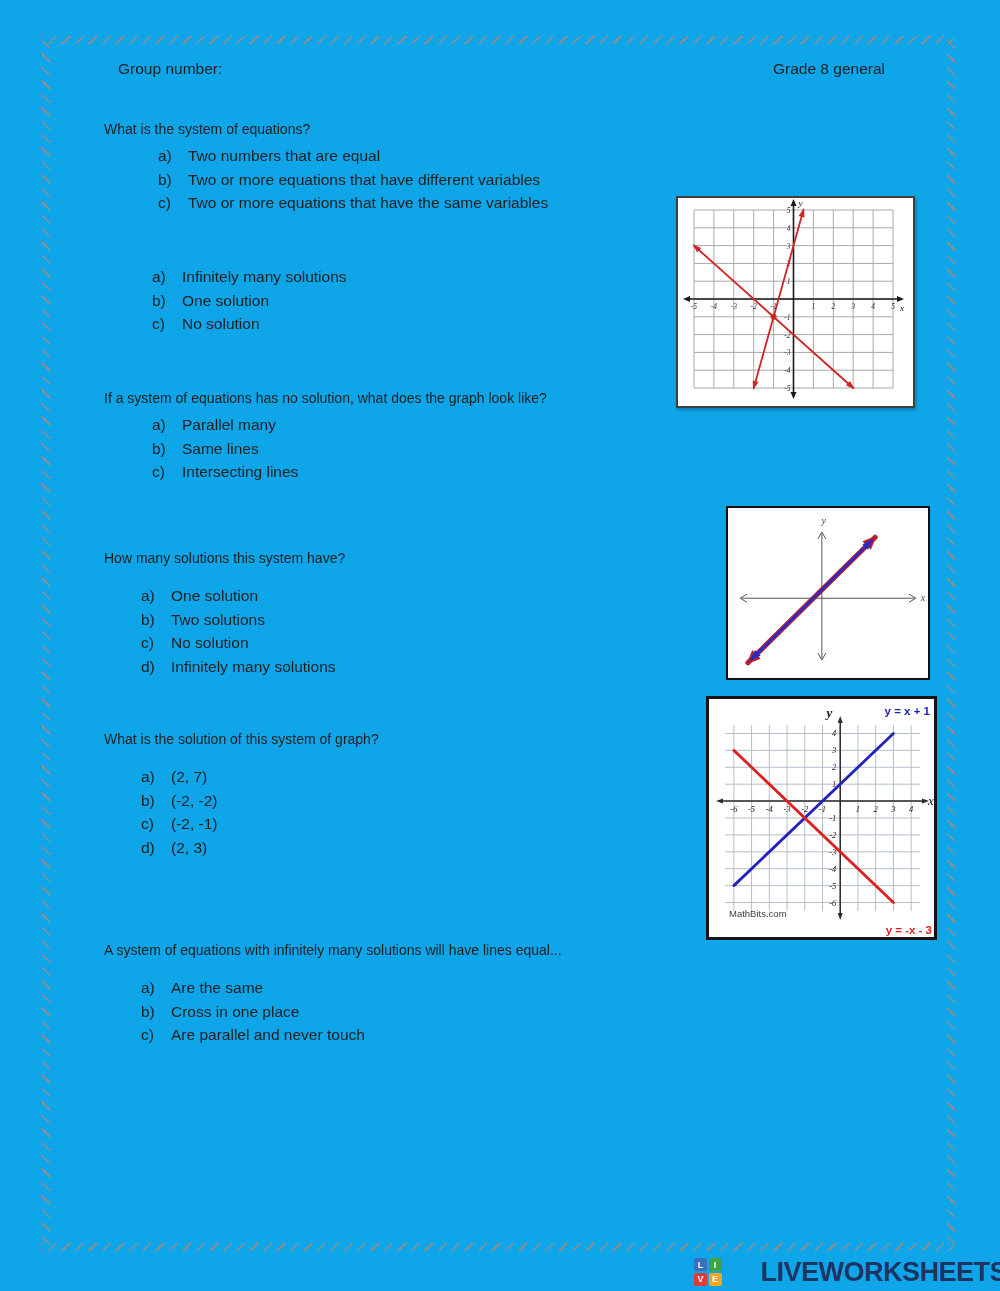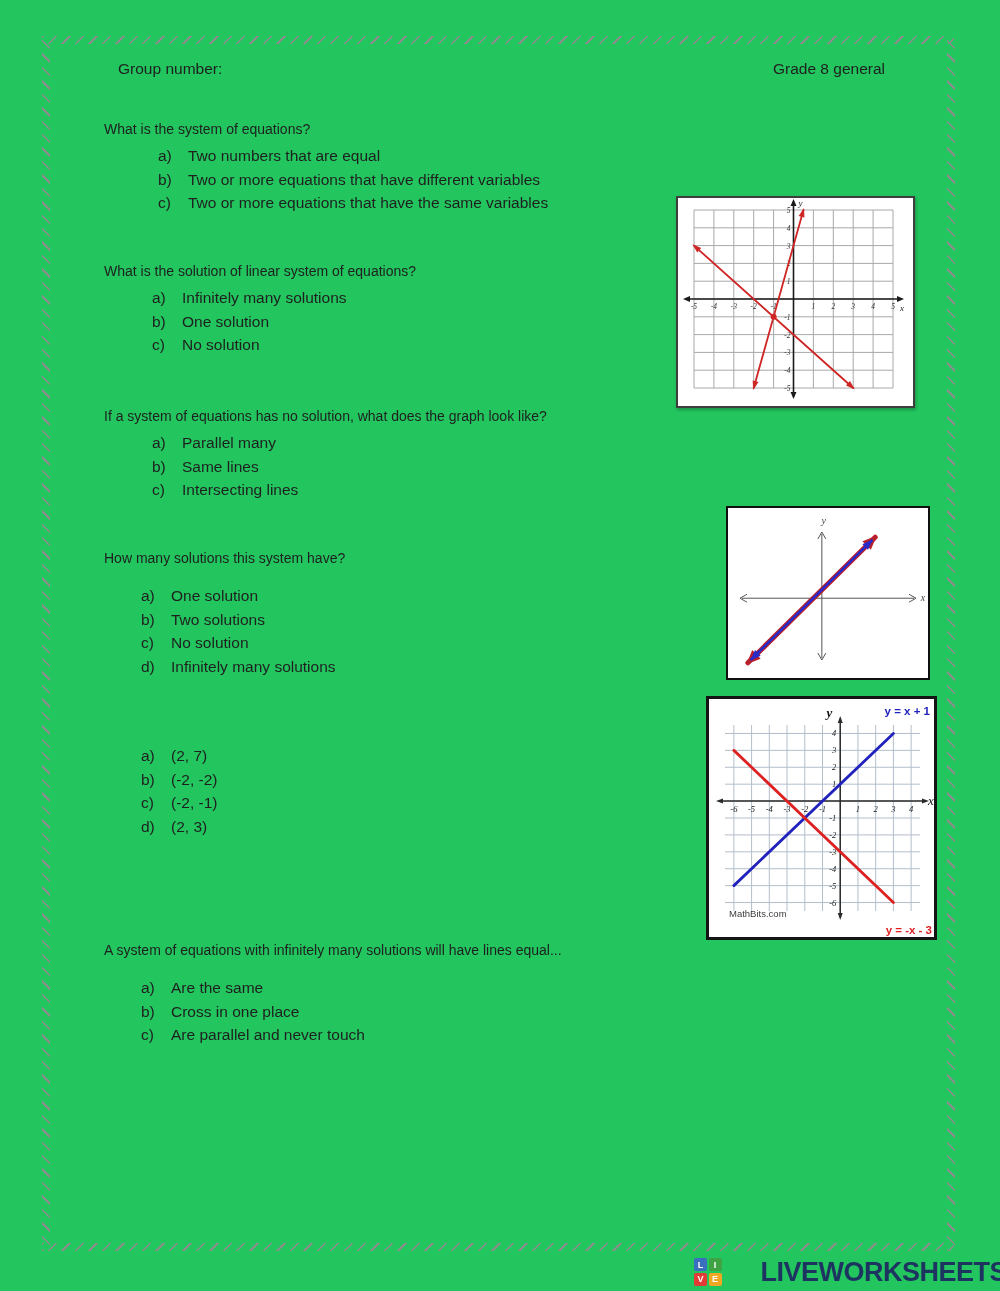--- a/index.html
+++ b/index.html
@@ -1,17 +1,17 @@
 <!DOCTYPE html>
 <html><head>
 <meta charset="utf-8">
 <style>
   html,body{margin:0;padding:0;background:#ffffff;}
   body{width:1000px;height:1291px;position:relative;font-family:"Liberation Sans",sans-serif;color:#1f1f1f;overflow:hidden;}
-  .page{position:absolute;inset:0;background:#22c55e;}
+  .page{position:absolute;inset:0;background:#0ea5e9;}
 
   
   .hatch{position:absolute;}
   .hatch.h{height:8px;background:repeating-linear-gradient(135deg,#8d8d8d 0 1.7px,transparent 1.7px 9.5px);}
   .hatch.v{width:8px;background:repeating-linear-gradient(45deg,#8d8d8d 0 1.7px,transparent 1.7px 9.5px);}
   .b-top{left:42px;top:36px;width:912px;}
   .b-bottom{left:42px;top:1243px;width:912px;}
   .b-left{left:42px;top:36px;height:1215px;}
   .b-right{left:947px;top:36px;height:1215px;}
 
@@ -67,38 +67,37 @@
         <span class="opt-text">Two or more equations that have different variables</span>
       </div>
       <div class="opt">
         <span class="letter">c)</span>
         <span class="opt-text">Two or more equations that have the same variables</span>
       </div>
     </div>
   </div>
 
   <div class="q ind-b gap-s" style="top:261px">
-    <div class="q-text">What is the solution of linear system of equations?</div>
     <div class="opts">
       <div class="opt">
         <span class="letter">a)</span>
         <span class="opt-text">Infinitely many solutions</span>
       </div>
       <div class="opt">
         <span class="letter">b)</span>
         <span class="opt-text">One solution</span>
       </div>
       <div class="opt">
         <span class="letter">c)</span>
         <span class="opt-text">No solution</span>
       </div>
     </div>
   </div>
 
-  <div class="q ind-b gap-s" style="top:406px">
+  <div class="q ind-b gap-s" style="top:388px">
     <div class="q-text">If a system of equations has no solution, what does the graph look like?</div>
     <div class="opts">
       <div class="opt">
         <span class="letter">a)</span>
         <span class="opt-text">Parallel many</span>
       </div>
       <div class="opt">
         <span class="letter">b)</span>
         <span class="opt-text">Same lines</span>
       </div>
@@ -125,20 +124,21 @@
         <span class="opt-text">No solution</span>
       </div>
       <div class="opt">
         <span class="letter">d)</span>
         <span class="opt-text">Infinitely many solutions</span>
       </div>
     </div>
   </div>
 
   <div class="q ind-c gap-l" style="top:729px">
+    <div class="q-text">What is the solution of this system of graph?</div>
     <div class="opts">
       <div class="opt">
         <span class="letter">a)</span>
         <span class="opt-text">(2, 7)</span>
       </div>
       <div class="opt">
         <span class="letter">b)</span>
         <span class="opt-text">(-2, -2)</span>
       </div>
       <div class="opt">

